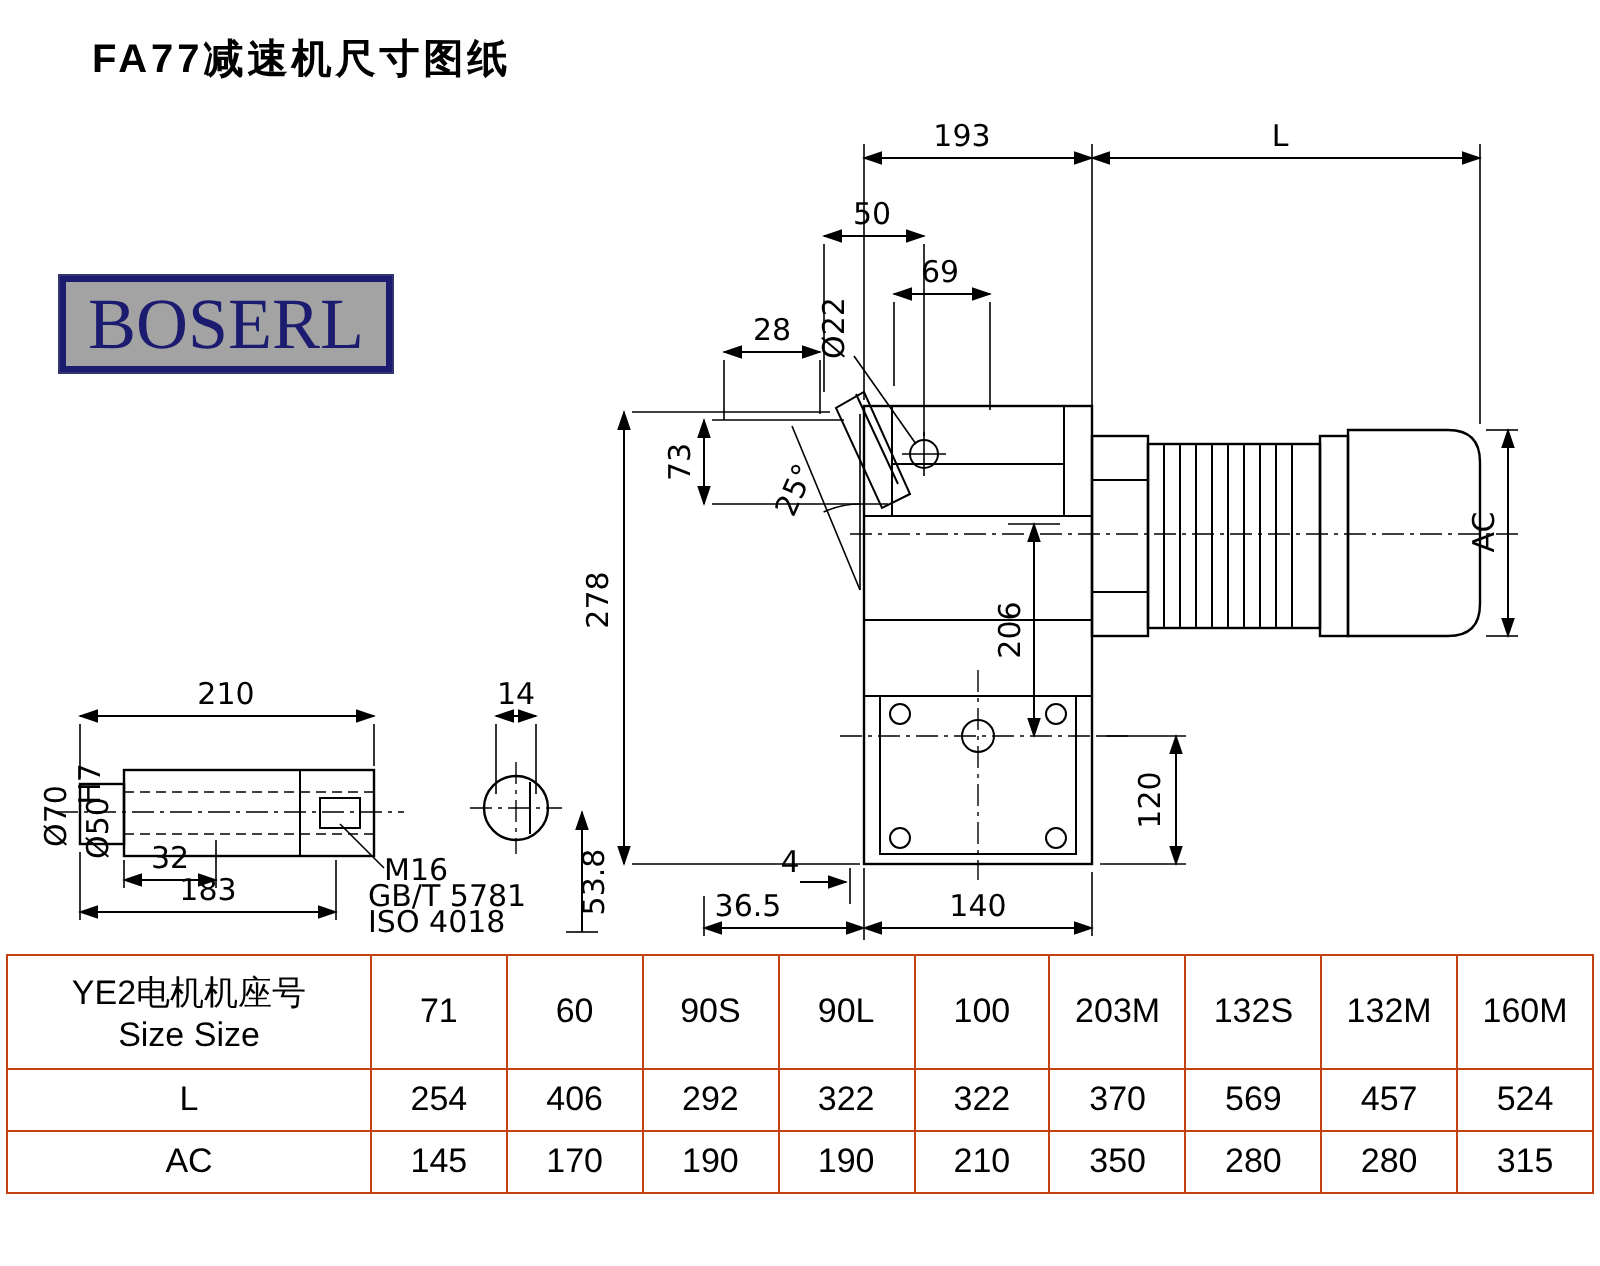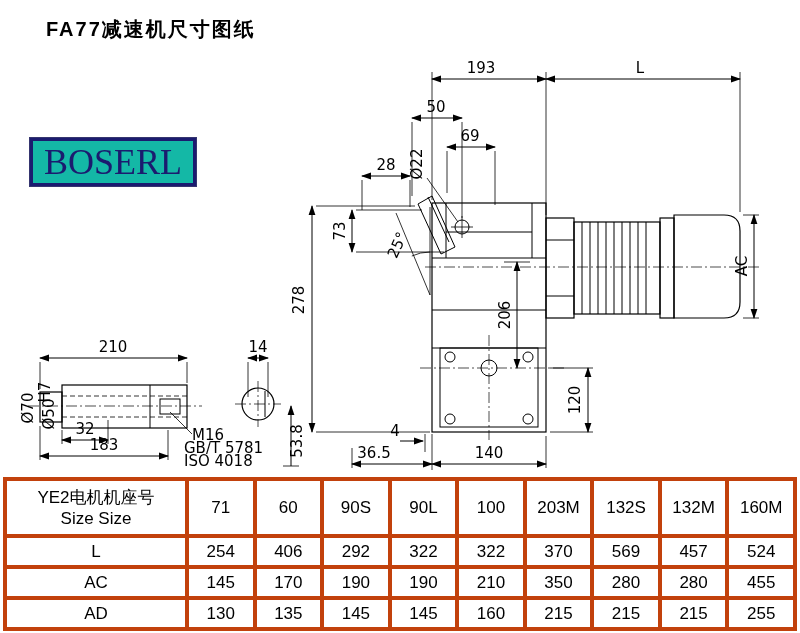--- a/index.html
+++ b/index.html
@@ -1,26 +1,26 @@
 <!DOCTYPE html>
 <html><head>
 <meta charset="utf-8">
 <style>
   * { margin:0; padding:0; box-sizing:border-box; }
   html,body { width:800px; height:633px; background:#fff; overflow:hidden; position:relative;
               font-family:"Liberation Sans","DejaVu Sans",sans-serif; color:#000; }
   .page-title { position:absolute; left:46px; top:16px; font-size:20px; font-weight:bold; letter-spacing:2px; }
   .logo-box { position:absolute; left:30px; top:138px; width:166px; height:48px;
-              border:3px solid #1b1b6f; box-shadow:0 0 0 1px #35356f; background:#14b8a6;
+              border:3px solid #1b1b6f; box-shadow:0 0 0 1px #35356f; background:#a3a3a3;
               display:flex; align-items:center; justify-content:center; }
   .logo-box span { font-family:"Liberation Serif","DejaVu Serif",serif; font-size:36px; color:#1b1b6f; }
   svg.drawing { position:absolute; left:0; top:0; }
   svg text { font:15px "DejaVu Sans","Liberation Sans",sans-serif; fill:#000; }
   .dim-table { position:absolute; left:3px; top:477px; width:794px; border-collapse:collapse; table-layout:fixed; }
-  .dim-table td { border:4px solid #c2410c; text-align:center; vertical-align:middle;
+  .dim-table td { border:1px solid #c2410c; text-align:center; vertical-align:middle;
                   font-size:17px; height:31px; padding:0; background:#fff; }
   .dim-table tr.head td { height:57px; }
   .dim-table td.first { width:182px; }
   .outline { fill:none; stroke:#000; stroke-width:1.2; }
   .thin    { fill:none; stroke:#000; stroke-width:1; }
   .dim     { fill:none; stroke:#000; stroke-width:1; }
   .ext     { fill:none; stroke:#000; stroke-width:0.8; }
   .cl      { fill:none; stroke:#000; stroke-width:0.7; stroke-dasharray:11 3 2 3; }
   .hid     { fill:none; stroke:#000; stroke-width:0.8; stroke-dasharray:5 3; }
 </style>
@@ -268,28 +268,16 @@
   <tr>
     <td class="first">AC</td>
     <td>145</td>
     <td>170</td>
     <td>190</td>
     <td>190</td>
     <td>210</td>
     <td>350</td>
     <td>280</td>
     <td>280</td>
-    <td>455</td>
-  </tr>
-  <tr>
-    <td class="first">AD</td>
-    <td>130</td>
-    <td>135</td>
-    <td>145</td>
-    <td>145</td>
-    <td>160</td>
-    <td>215</td>
-    <td>215</td>
-    <td>215</td>
-    <td>255</td>
+    <td>315</td>
   </tr>
   </tbody>
 </table>
 
 </body></html>

